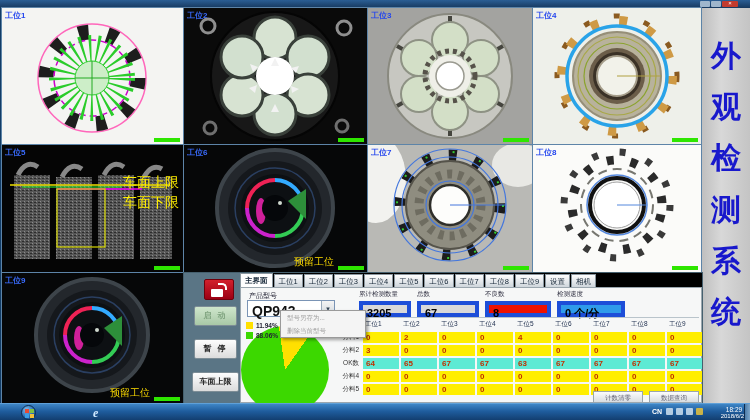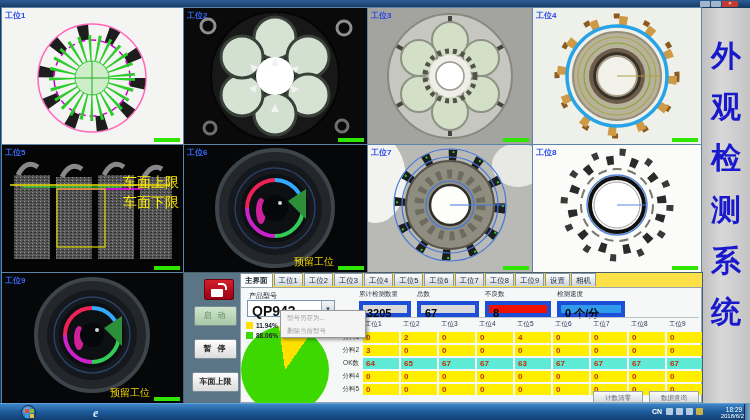--- a/index.html
+++ b/index.html
@@ -24,21 +24,21 @@
   .sb-char{color:#1818cc;font-size:30px;font-weight:bold;line-height:1;}
   
   #panel{position:absolute;left:184px;top:273px;width:518px;height:130px;background:#5a7585;overflow:hidden;outline:1px solid #46606e;}
   #lock-btn{position:absolute;left:20px;top:6px;width:30px;height:21px;background:linear-gradient(#d2202c,#9c0014);border:1px solid #70000c;border-radius:2px;}
   .lock-shackle{position:absolute;left:13px;top:3px;width:9px;height:7px;border:2px solid #fff;border-bottom:none;border-left:none;border-radius:0 5px 0 0;}
   .lock-body{position:absolute;left:6px;top:9px;width:12px;height:8px;background:#fff;border-radius:1px;}
   .side-btn{position:absolute;left:10px;width:43px;height:20px;font-size:8px;font-weight:bold;text-align:center;line-height:18px;border:1px solid #7d8d96;border-radius:2px;letter-spacing:2px;}
   #btn-start{top:33px;background:linear-gradient(#cfe6cc,#a8c8a6);color:#7fa37f;}
   #btn-pause{top:66px;background:linear-gradient(#fdfdfd,#dcdcdc);color:#222;}
   #btn-exit{top:99px;left:8px;width:47px;background:linear-gradient(#fdfdfd,#dcdcdc);color:#222;letter-spacing:0;}
-  #tabbar{position:absolute;left:56px;top:0;width:462px;height:14px;display:flex;align-items:flex-start;background:#fde047;}
+  #tabbar{position:absolute;left:56px;top:0;width:462px;height:14px;display:flex;align-items:center;background:#000000;}
   .tab{height:13px;padding:0 4px;font-size:7.5px;line-height:14px;color:#123;background:linear-gradient(#fefefe,#cfd6dc);border:1px solid #8a97a0;border-bottom:none;margin-right:1px;white-space:nowrap;}
   .tab.active{background:#fff;height:14px;font-weight:bold;}
   #content{position:absolute;left:56px;top:14px;width:462px;height:116px;background:#f6f7f7;border:1px solid #9aa6ae;}
   #prod-label{position:absolute;left:8px;top:3px;font-size:7px;color:#223;}
   #prod-box{position:absolute;left:6px;top:12px;width:88px;height:17px;background:#fff;border:1px solid #7a94b5;}
   #prod-value{position:absolute;left:4px;top:2px;font-size:14px;font-weight:bold;color:#111;}
   #prod-arrow{position:absolute;right:0;top:0;width:13px;height:15px;background:linear-gradient(#f4f4f4,#cfd6dc);border-left:1px solid #9ab;font-size:7px;text-align:center;line-height:15px;color:#345;}
   #ctx-menu{position:absolute;left:39px;top:22px;width:86px;height:28px;background:#f4f4f4;border:1px solid #9a9a9a;box-shadow:2px 2px 3px rgba(0,0,0,.35);z-index:9;}
   .ctx-item{height:13px;font-size:6.5px;line-height:13px;padding-left:6px;color:#a0a0a0;}
   #legend{position:absolute;left:5px;top:34px;z-index:5;}

